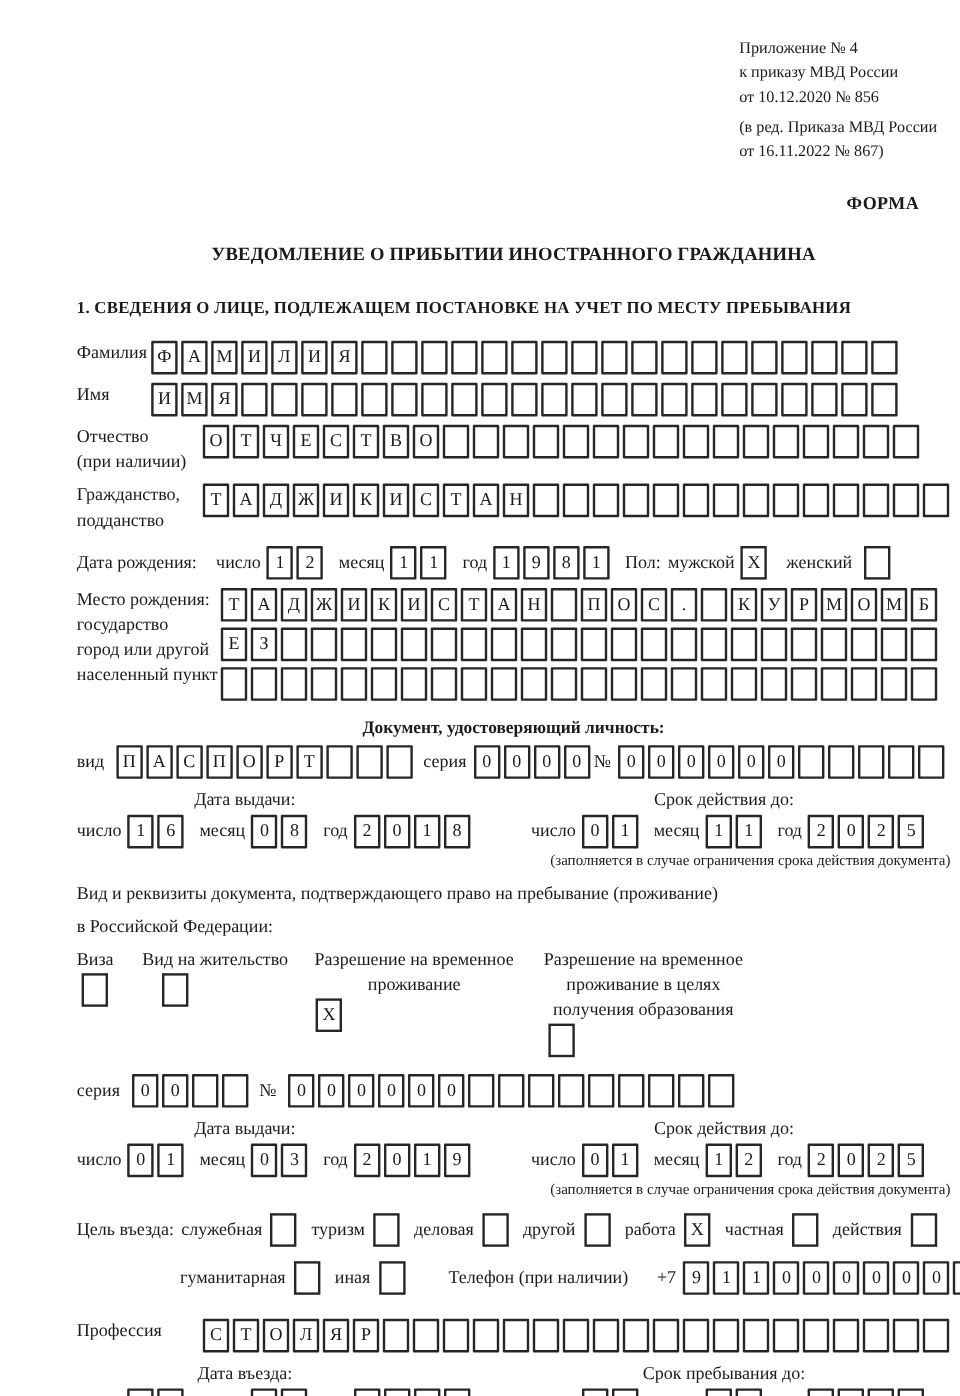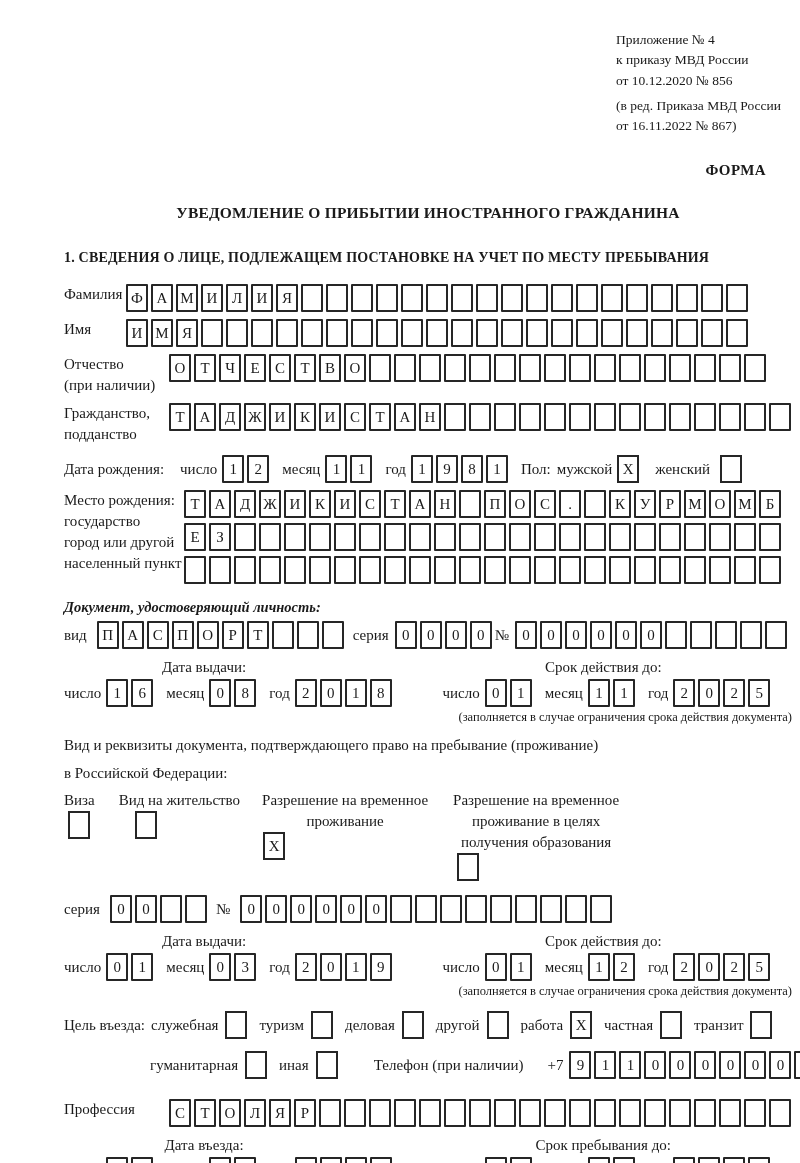--- a/index.html
+++ b/index.html
@@ -36,21 +36,21 @@
   .dcol.left .dtitle { width:74%; } .dcol.right .dtitle { width:92%; }
   .dfields { display:flex; align-items:center; white-space:nowrap; }
   .dlabel { font-size:15px; margin-right:5px; }
   .mlx { margin-left:10px; }
   .note { font-size:12.5px; text-align:right; margin-top:3px; }
 
   .inline-row { display:flex; align-items:center; margin-top:10px; white-space:nowrap; }
   .gap6 { width:6px; flex:none; } .gap10 { width:10px; flex:none; } .gap16 { width:16px; flex:none; } .gap24 { width:24px; flex:none; }
 
   .plain { font-size:15px; line-height:1.7; margin-top:8px; }
-  .doc-head { margin-top:10px; font-weight:bold; font-size:14.5px;font-style:italic; }
+  .doc-head { margin-top:10px; text-align:center; font-weight:bold; font-size:14.5px; }
 
   
   .opts { display:flex; align-items:flex-start; margin-top:4px; }
   .opt { display:flex; align-items:flex-start;flex-direction:column; }
   .opt .t { font-size:15px; line-height:21px; }
   .opt .c2 { width:178px; text-align:center; }
   .opt .c3 { width:172px; text-align:center; }
   .opt .cb { margin-left:7px; }
 
   .purpose-line { display:flex; align-items:center; margin-top:12px; white-space:nowrap; font-size:15px; }
@@ -529,21 +529,21 @@
     <span>туризм</span>
     <span class="cb"></span>
     <span>деловая</span>
     <span class="cb"></span>
     <span>другой</span>
     <span class="cb"></span>
     <span>работа</span>
     <span class="cb">X</span>
     <span>частная</span>
     <span class="cb"></span>
-    <span>транзит</span>
+    <span>действия</span>
     <span class="cb"></span>
   </div>
   <div class="purpose-line purpose2">
     <span>гуманитарная</span>
     <span class="cb"></span>
     <span>иная</span>
     <span class="cb"></span>
     <span class="gap24"></span>
     <span>Телефон (при наличии)</span>
     <span class="gap24"></span>

